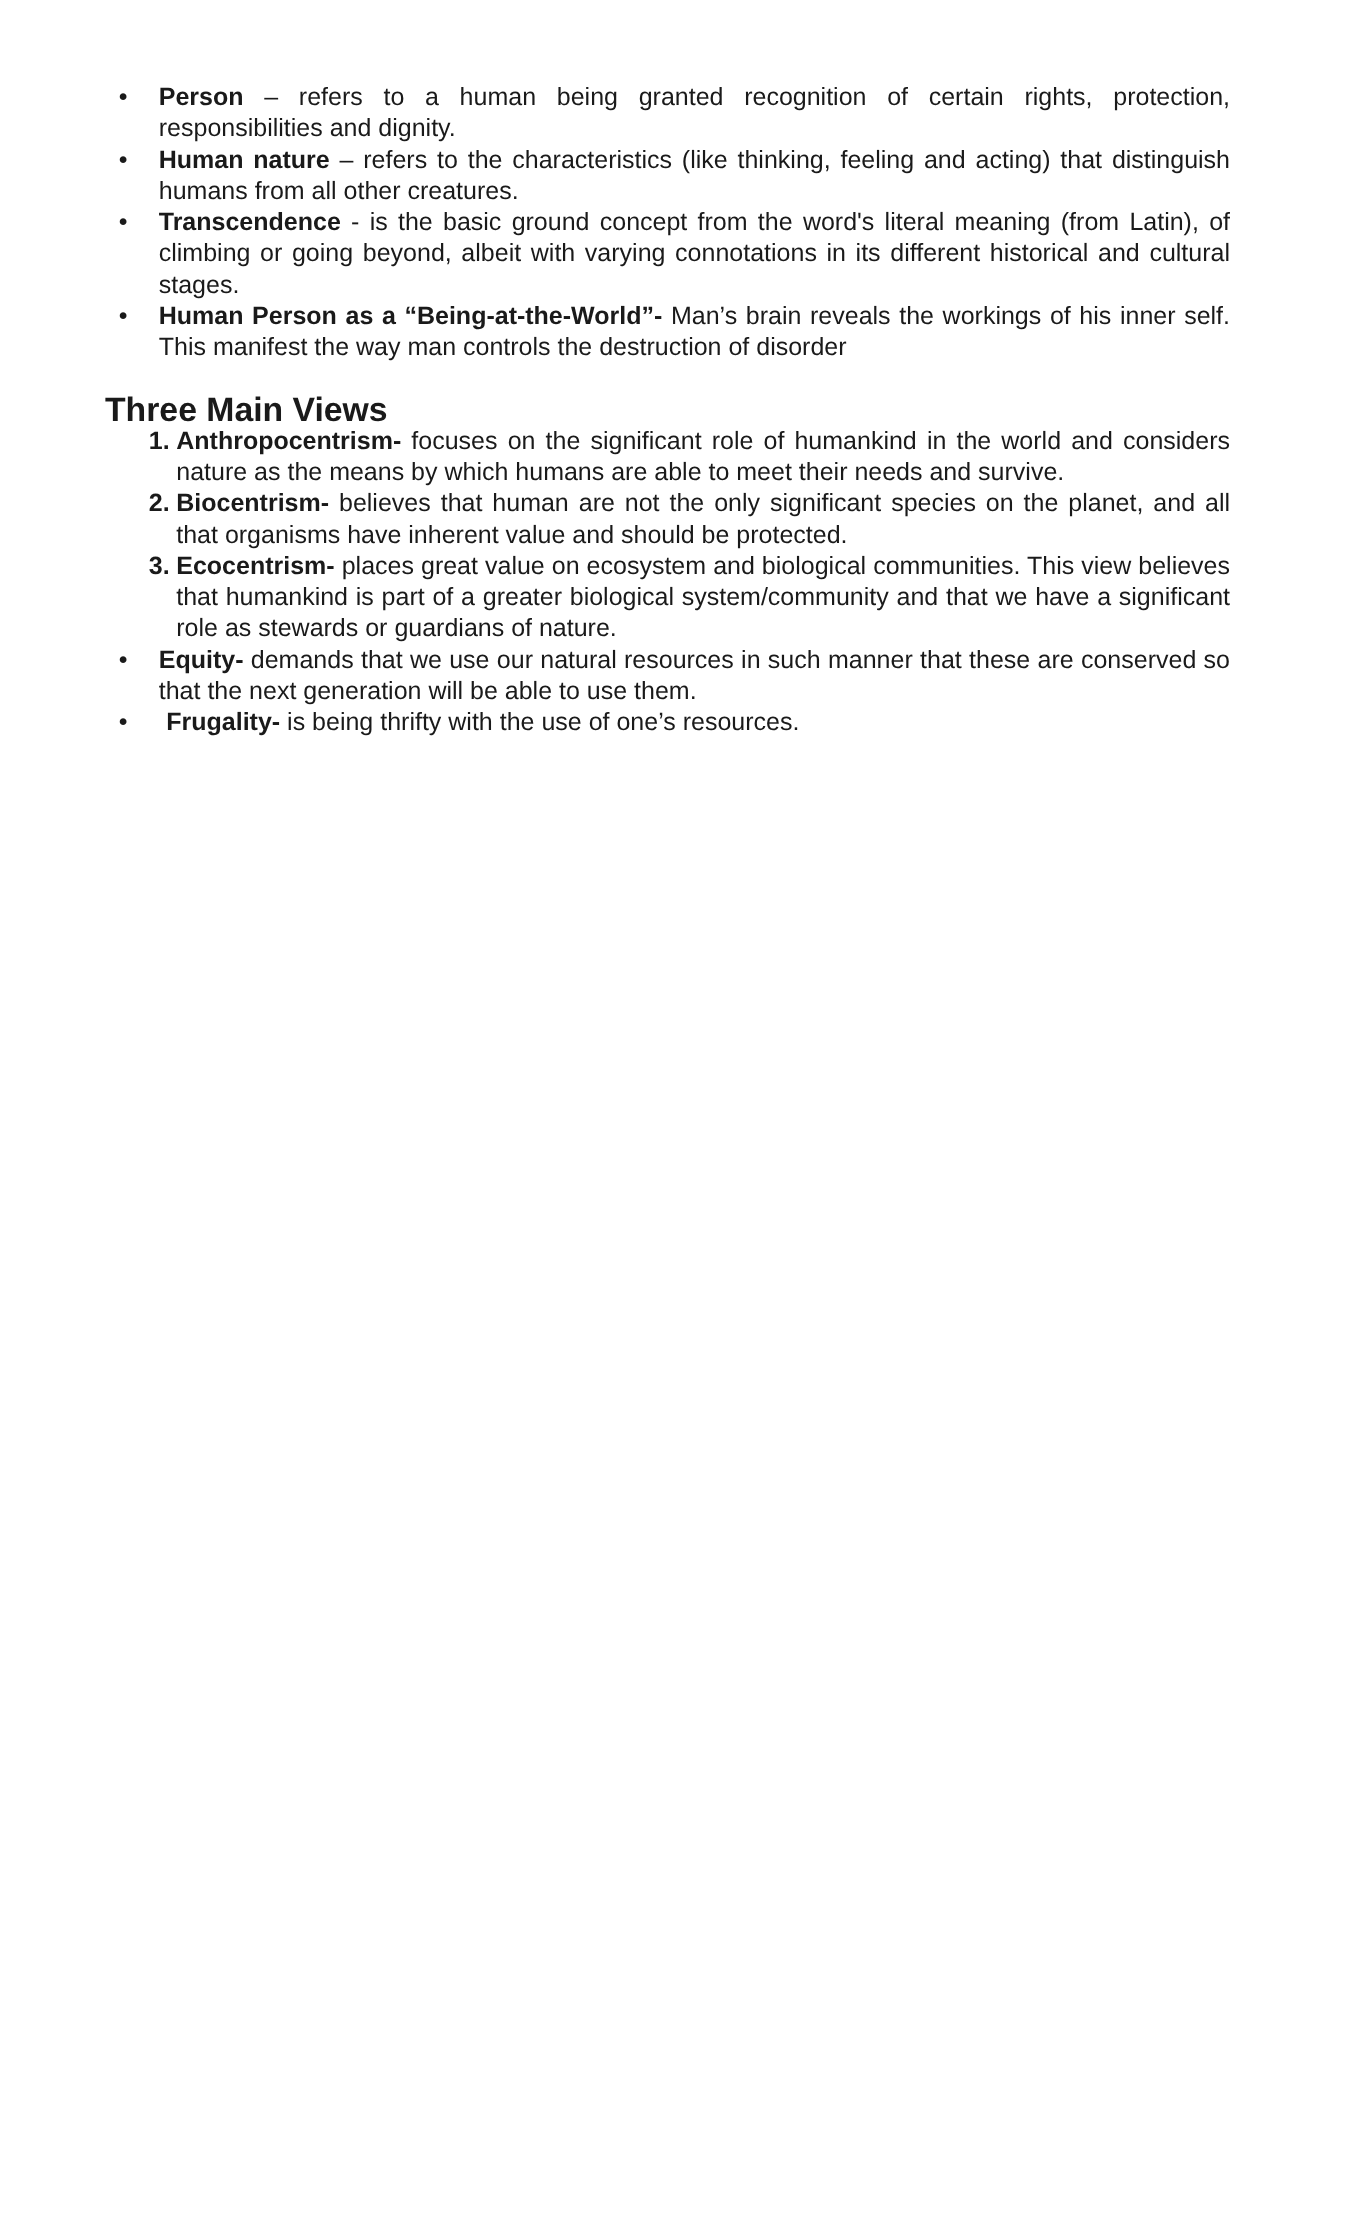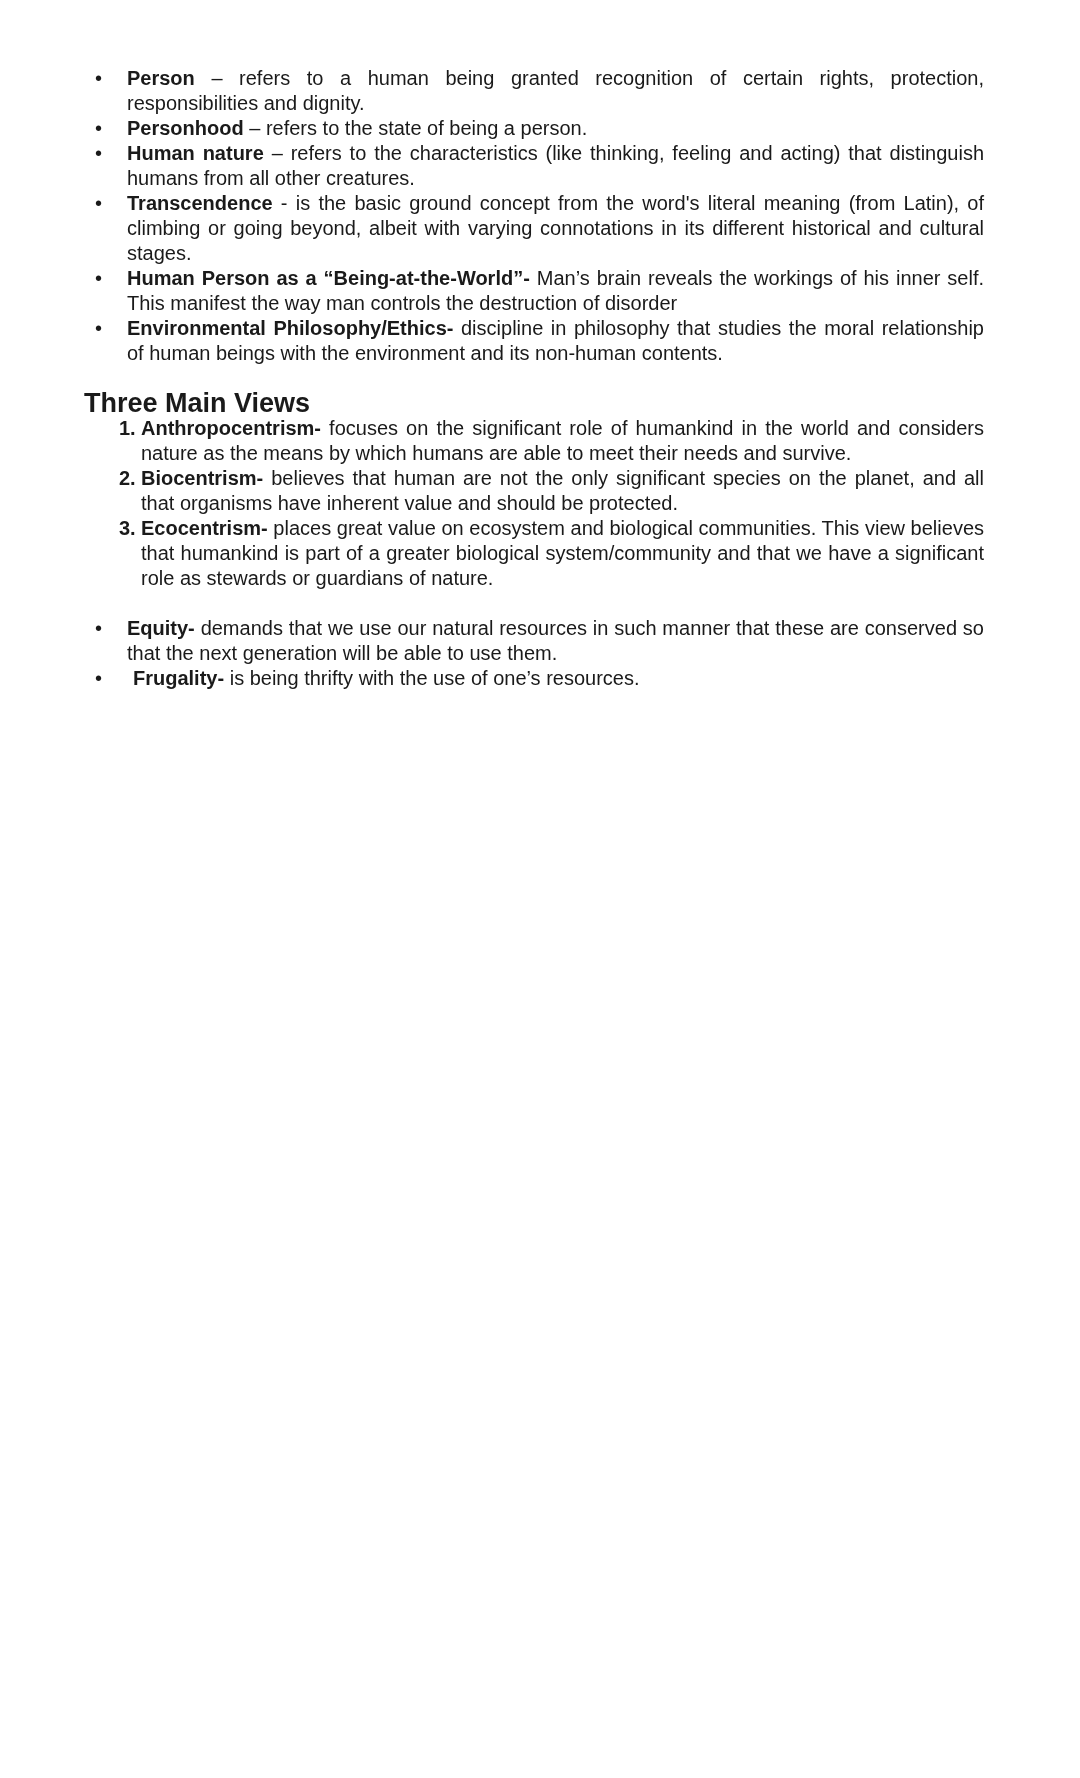--- a/index.html
+++ b/index.html
@@ -56,42 +56,39 @@
     padding-left: 57px;
     text-align: justify;
   }
   ol.nlist > li .num {
     position: absolute;
     left: 35px;
     top: 0;
     font-weight: bold;
   }
   ul.blist.second {
-    margin-top: 25px;
   }
   .term {
     font-weight: bold;
   }
   ul.blist.second > li:last-child .term {
     padding-left: 6px;
   }
 </style>
 </head>
 <body>
 
 <div class="page">
   <div class="content">
 
     <ul class="blist">
       <li><b class="term">Person</b><span> – refers to a human being granted recognition of certain rights, protection, responsibilities and dignity.</span></li>
-      <li><b class="term">Personhood</b><span> – refers to the state of being a person.</span></li>
       <li><b class="term">Human nature</b><span> – refers to the characteristics (like thinking, feeling and acting) that distinguish humans from all other creatures.</span></li>
       <li><b class="term">Transcendence</b><span> - is the basic ground concept from the word's literal meaning (from Latin), of climbing or going beyond, albeit with varying connotations in its different historical and cultural stages.</span></li>
       <li><b class="term">Human Person as a “Being-at-the-World”-</b><span> Man’s brain reveals the workings of his inner self. This manifest the way man controls the destruction of disorder</span></li>
-      <li><b class="term">Environmental Philosophy/Ethics-</b><span> discipline in philosophy that studies the moral relationship of human beings with the environment and its non-human contents.</span></li>
     </ul>
 
     <h2 class="doc-heading">Three Main Views</h2>
 
     <ol class="nlist">
       <li><span class="num">1.</span><b class="term">Anthropocentrism-</b><span> focuses on the significant role of humankind in the world and considers nature as the means by which humans are able to meet their needs and survive.</span></li>
       <li><span class="num">2.</span><b class="term">Biocentrism-</b><span> believes that human are not the only significant species on the planet, and all that organisms have inherent value and should be protected.</span></li>
       <li><span class="num">3.</span><b class="term">Ecocentrism-</b><span> places great value on ecosystem and biological communities. This view believes that humankind is part of a greater biological system/community and that we have a significant role as stewards or guardians of nature.</span></li>
     </ol>
 

